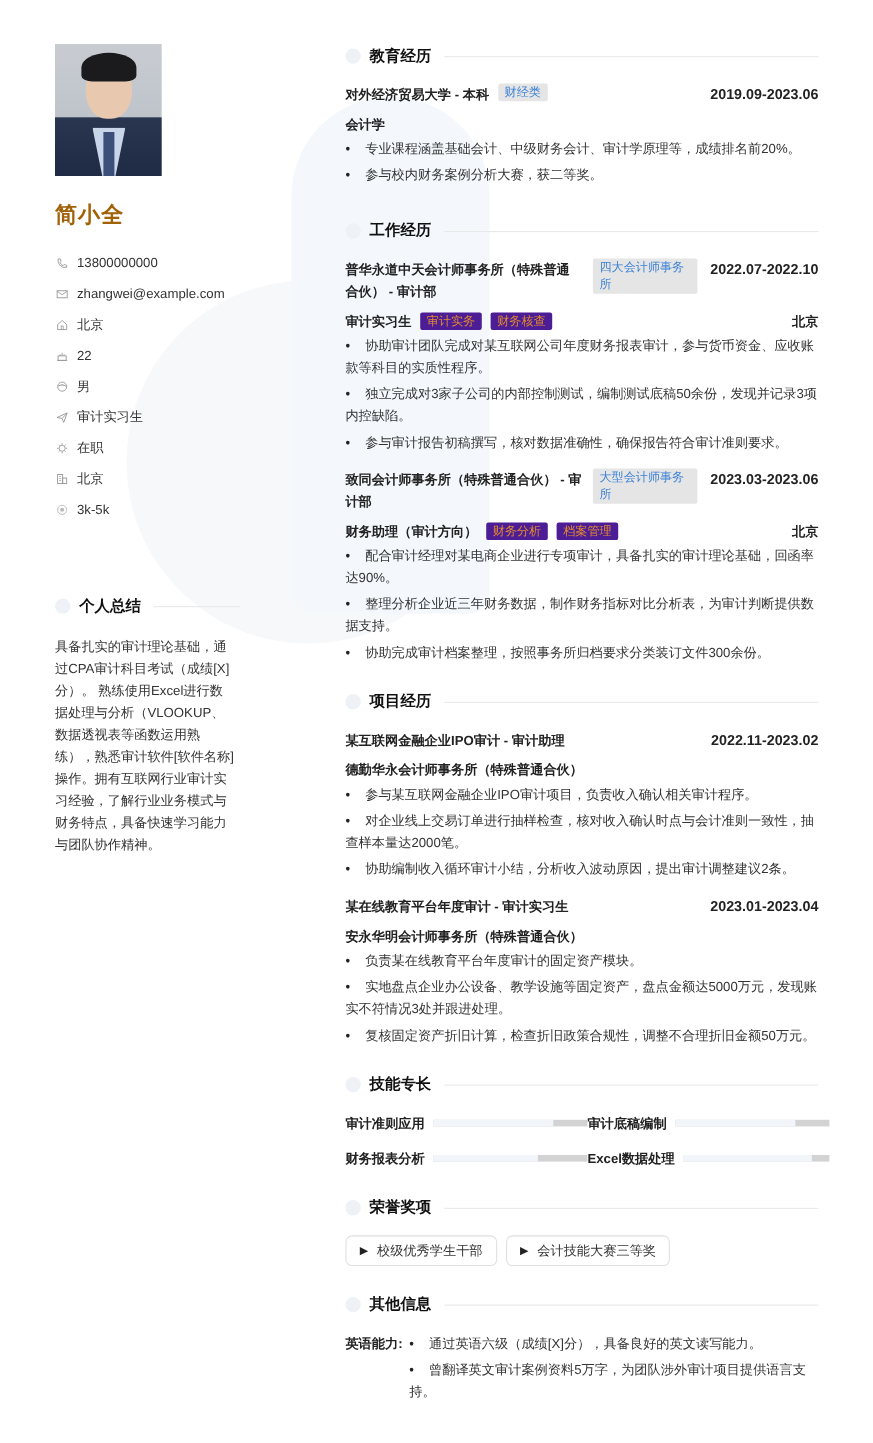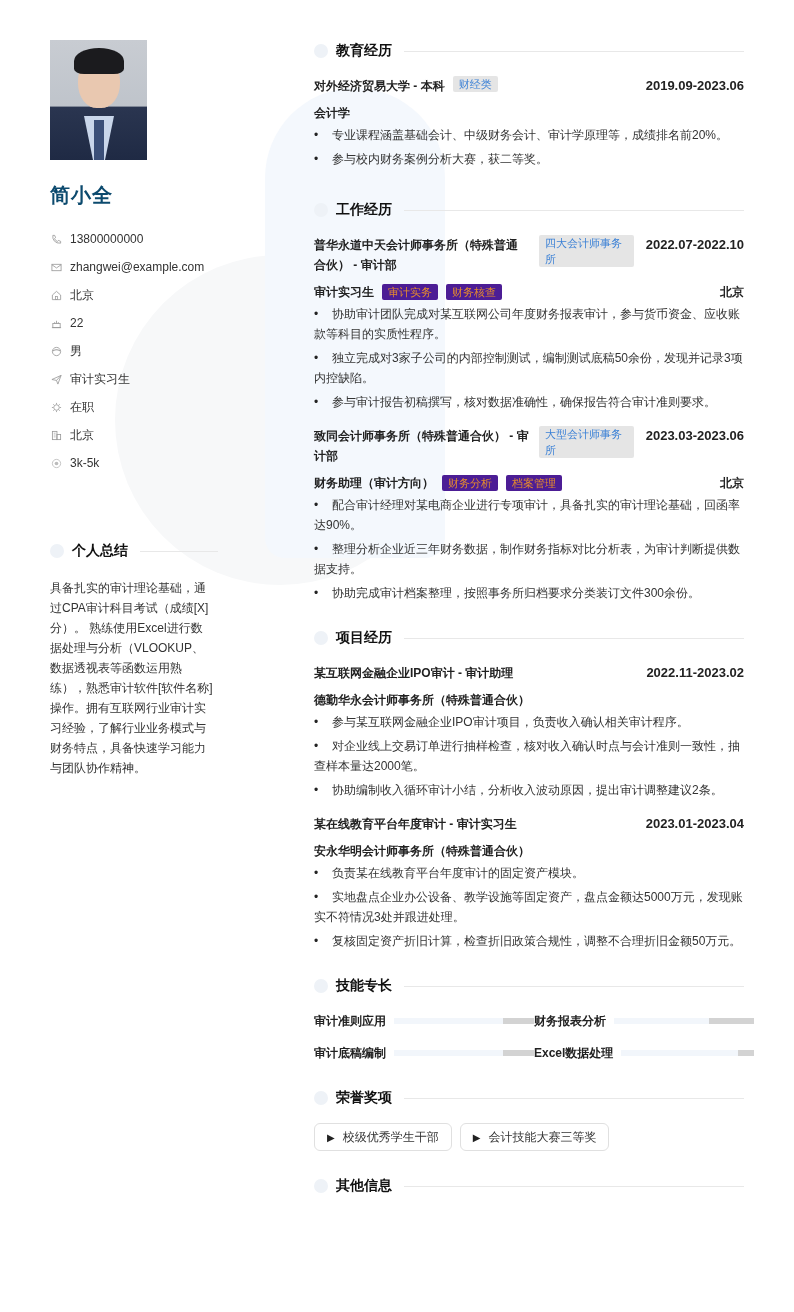--- a/index.html
+++ b/index.html
@@ -11,21 +11,21 @@
 
   .page { position: relative; z-index: 1; width: 794px; height: 1312px; }
 
   
   .left { position: absolute; left: 50px; top: 40px; width: 168px; }
   .photo { width: 97px; height: 120px; background: linear-gradient(180deg,#c8ccd2 0%, #bfc4cb 55%, #2a3550 56%, #1f2a44 100%); position: relative; overflow: hidden; }
   .photo .face { position: absolute; left: 28px; top: 14px; width: 42px; height: 54px; border-radius: 50% 50% 45% 45%; background: #e9c8b0; }
   .photo .hair { position: absolute; left: 24px; top: 8px; width: 50px; height: 26px; border-radius: 50% 50% 20% 20%; background: #1b1b1e; }
   .photo .shirt { position: absolute; left: 34px; top: 76px; width: 30px; height: 44px; background: #c9d6ea; clip-path: polygon(0 0,100% 0,70% 100%,30% 100%); }
   .photo .tie { position: absolute; left: 44px; top: 80px; width: 10px; height: 40px; background: #3b4f78; }
-  .name { margin-top: 22px; font-size: 20px; font-weight: 700; color: #0c4a6e; letter-spacing: 1px; }
+  .name { margin-top: 22px; font-size: 20px; font-weight: 700; color: #a16207; letter-spacing: 1px; }
   .info { margin-top: 16px; }
   .info-row { display: flex; align-items: center; height: 28px; font-size: 12px; color: #333; }
   .info-row .ico { width: 12px; height: 12px; margin-right: 8px; color: #999; display: inline-flex; align-items: center; justify-content: center; }
   .info-row .ico svg { width: 11px; height: 11px; }
 
   .sec-head { display: flex; align-items: center; height: 22px; }
   .sec-head .dot { width: 14px; height: 14px; border-radius: 50%; background: #eef2f7; margin-right: 8px; }
   .sec-head .title { font-size: 14px; font-weight: 700; color: #111; white-space: nowrap; }
   .sec-head .line { flex: 1; height: 1px; background: #e8e8e8; margin-left: 12px; }
 
@@ -298,29 +298,29 @@
         <span class="line"></span>
       </div>
       <div class="skills">
         <div class="skill">
           <span class="sname">审计准则应用</span>
           <span class="bar">
               <span class="fill" style="width:78%"></span>
             </span>
         </div>
         <div class="skill">
+          <span class="sname">审计底稿编制</span>
+          <span class="bar">
+              <span class="fill" style="width:78%"></span>
+            </span>
+        </div>
+        <div class="skill">
           <span class="sname">财务报表分析</span>
           <span class="bar">
               <span class="fill" style="width:68%"></span>
-            </span>
-        </div>
-        <div class="skill">
-          <span class="sname">审计底稿编制</span>
-          <span class="bar">
-              <span class="fill" style="width:78%"></span>
             </span>
         </div>
         <div class="skill">
           <span class="sname">Excel数据处理</span>
           <span class="bar">
               <span class="fill" style="width:88%"></span>
             </span>
         </div>
       </div>
     </div>
@@ -342,16 +342,23 @@
         </div>
       </div>
     </div>
 
     <div class="section">
       <div class="sec-head">
         <span class="dot"></span>
         <span class="title">其他信息</span>
         <span class="line"></span>
       </div>
+      <div class="other">
+        <span class="label">英语能力:</span>
+        <div class="items">
+          <div class="bullet">通过英语六级（成绩[X]分），具备良好的英文读写能力。</div>
+          <div class="bullet">曾翻译英文审计案例资料5万字，为团队涉外审计项目提供语言支持。</div>
+        </div>
+      </div>
     </div>
 
   </div>
 </div>
 
 </body></html>

